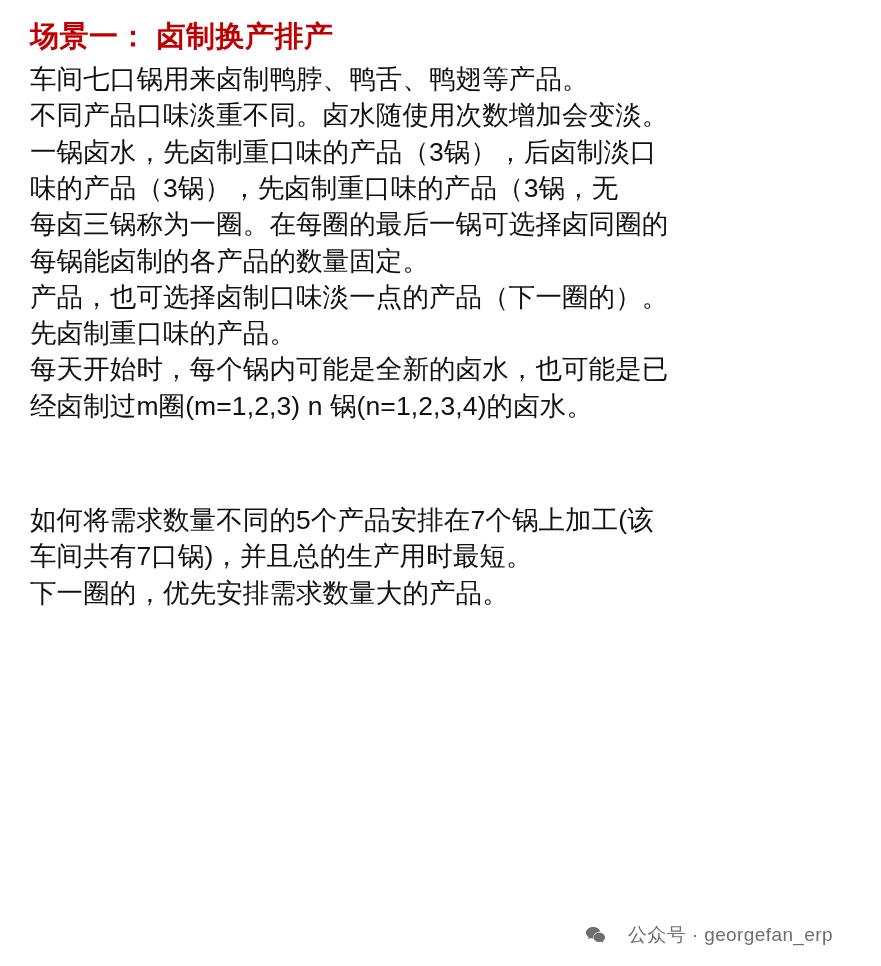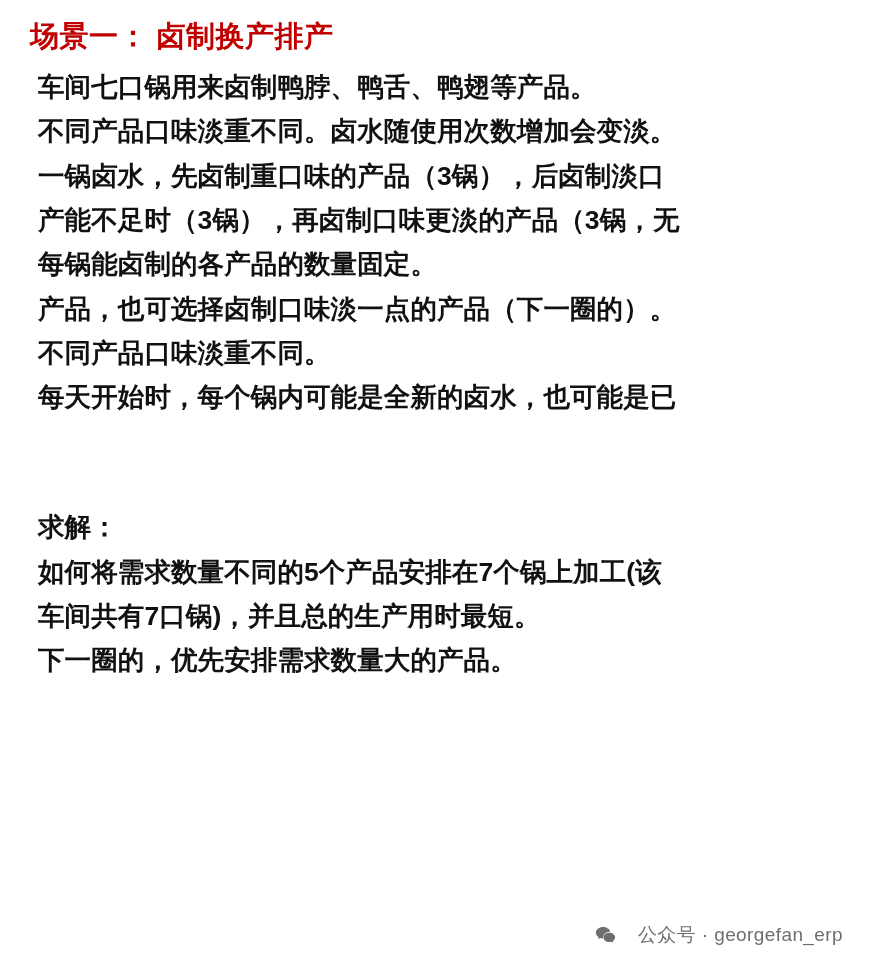--- a/index.html
+++ b/index.html
@@ -12,44 +12,43 @@
     height: 966px;
     font-family: "Liberation Sans", "DejaVu Sans", sans-serif;
     color: #1a1a1a;
     position: relative;
     overflow: hidden;
   }
   .page {
     box-sizing: border-box;
     width: 881px;
     height: 966px;
-    padding: 18px 16px 0 30px;
+    padding: 18px 26px 0 30px;
     display: flex;
     flex-direction: column;
   }
   .doc-title {
     color: #c00000;
     font-weight: bold;
     font-size: 29px;
     line-height: 1.28;
     letter-spacing: 0.5px;
     margin: 0 0 6px 0;
     white-space: pre;
   }
   .body-block {
     font-size: 26.5px;
     line-height: 1.37;
     color: #111111;
     letter-spacing: 0.1px;
   }
   .para {
-    margin: 8px;
+    margin: 0;
     padding: 0;
     text-indent: 0;
-    font-weight: bold;
   }
   .spacer-small {
     height: 22px;
   }
   .spacer-large {
     height: 56px;
   }
   .footer {
     margin-top: auto;
     display: flex;
@@ -78,34 +77,35 @@
 <body>
 
 <div class="page">
 
   <h1 class="doc-title">场景一： 卤制换产排产</h1>
 
   <div class="body-block">
     <p class="para">车间七口锅用来卤制鸭脖、鸭舌、鸭翅等产品。</p>
     <p class="para">不同产品口味淡重不同。卤水随使用次数增加会变淡。</p>
     <p class="para">一锅卤水，先卤制重口味的产品（3锅），后卤制淡口</p>
-    <p class="para">产能不足时（3锅），再卤制口味更淡的产品（3锅，无</p>
+    <p class="para">味的产品（3锅），先卤制重口味的产品（3锅，无</p>
+    <p class="para">每卤三锅称为一圈。在每圈的最后一锅可选择卤同圈的</p>
     <p class="para">每锅能卤制的各产品的数量固定。</p>
     <p class="para">产品，也可选择卤制口味淡一点的产品（下一圈的）。</p>
-    <p class="para">不同产品口味淡重不同。</p>
+    <p class="para">先卤制重口味的产品。</p>
     <p class="para">每天开始时，每个锅内可能是全新的卤水，也可能是已</p>
+    <p class="para">经卤制过m圈(m=1,2,3) n 锅(n=1,2,3,4)的卤水。</p>
   </div>
 
   <div class="spacer-small"></div>
 
 
   <div class="spacer-large"></div>
 
   <div class="body-block">
-    <p class="para">求解：</p>
     <p class="para">如何将需求数量不同的5个产品安排在7个锅上加工(该</p>
     <p class="para">车间共有7口锅)，并且总的生产用时最短。</p>
     <p class="para">下一圈的，优先安排需求数量大的产品。</p>
   </div>
 
   <div class="footer">
     <span class="wechat-icon">
       <svg width="23" height="23" viewBox="0 0 24 24" aria-hidden="true">
         <path d="M9.3 3C5.3 3 2 5.7 2 9c0 1.9 1.1 3.6 2.9 4.7L4.2 16l2.6-1.3c.8.2 1.6.3 2.5.3h.5c-.1-.4-.2-.8-.2-1.2 0-3.2 3.1-5.8 7-5.8h.4C16.4 5.2 13.2 3 9.3 3z" fill="#6e6e6e"></path>
         <path d="M22 14c0-2.7-2.7-4.9-6-4.9S10 11.3 10 14s2.7 4.9 6 4.9c.7 0 1.4-.1 2-.3l2 1-.5-1.8c1.5-.9 2.5-2.3 2.5-3.8z" fill="#6e6e6e"></path>

